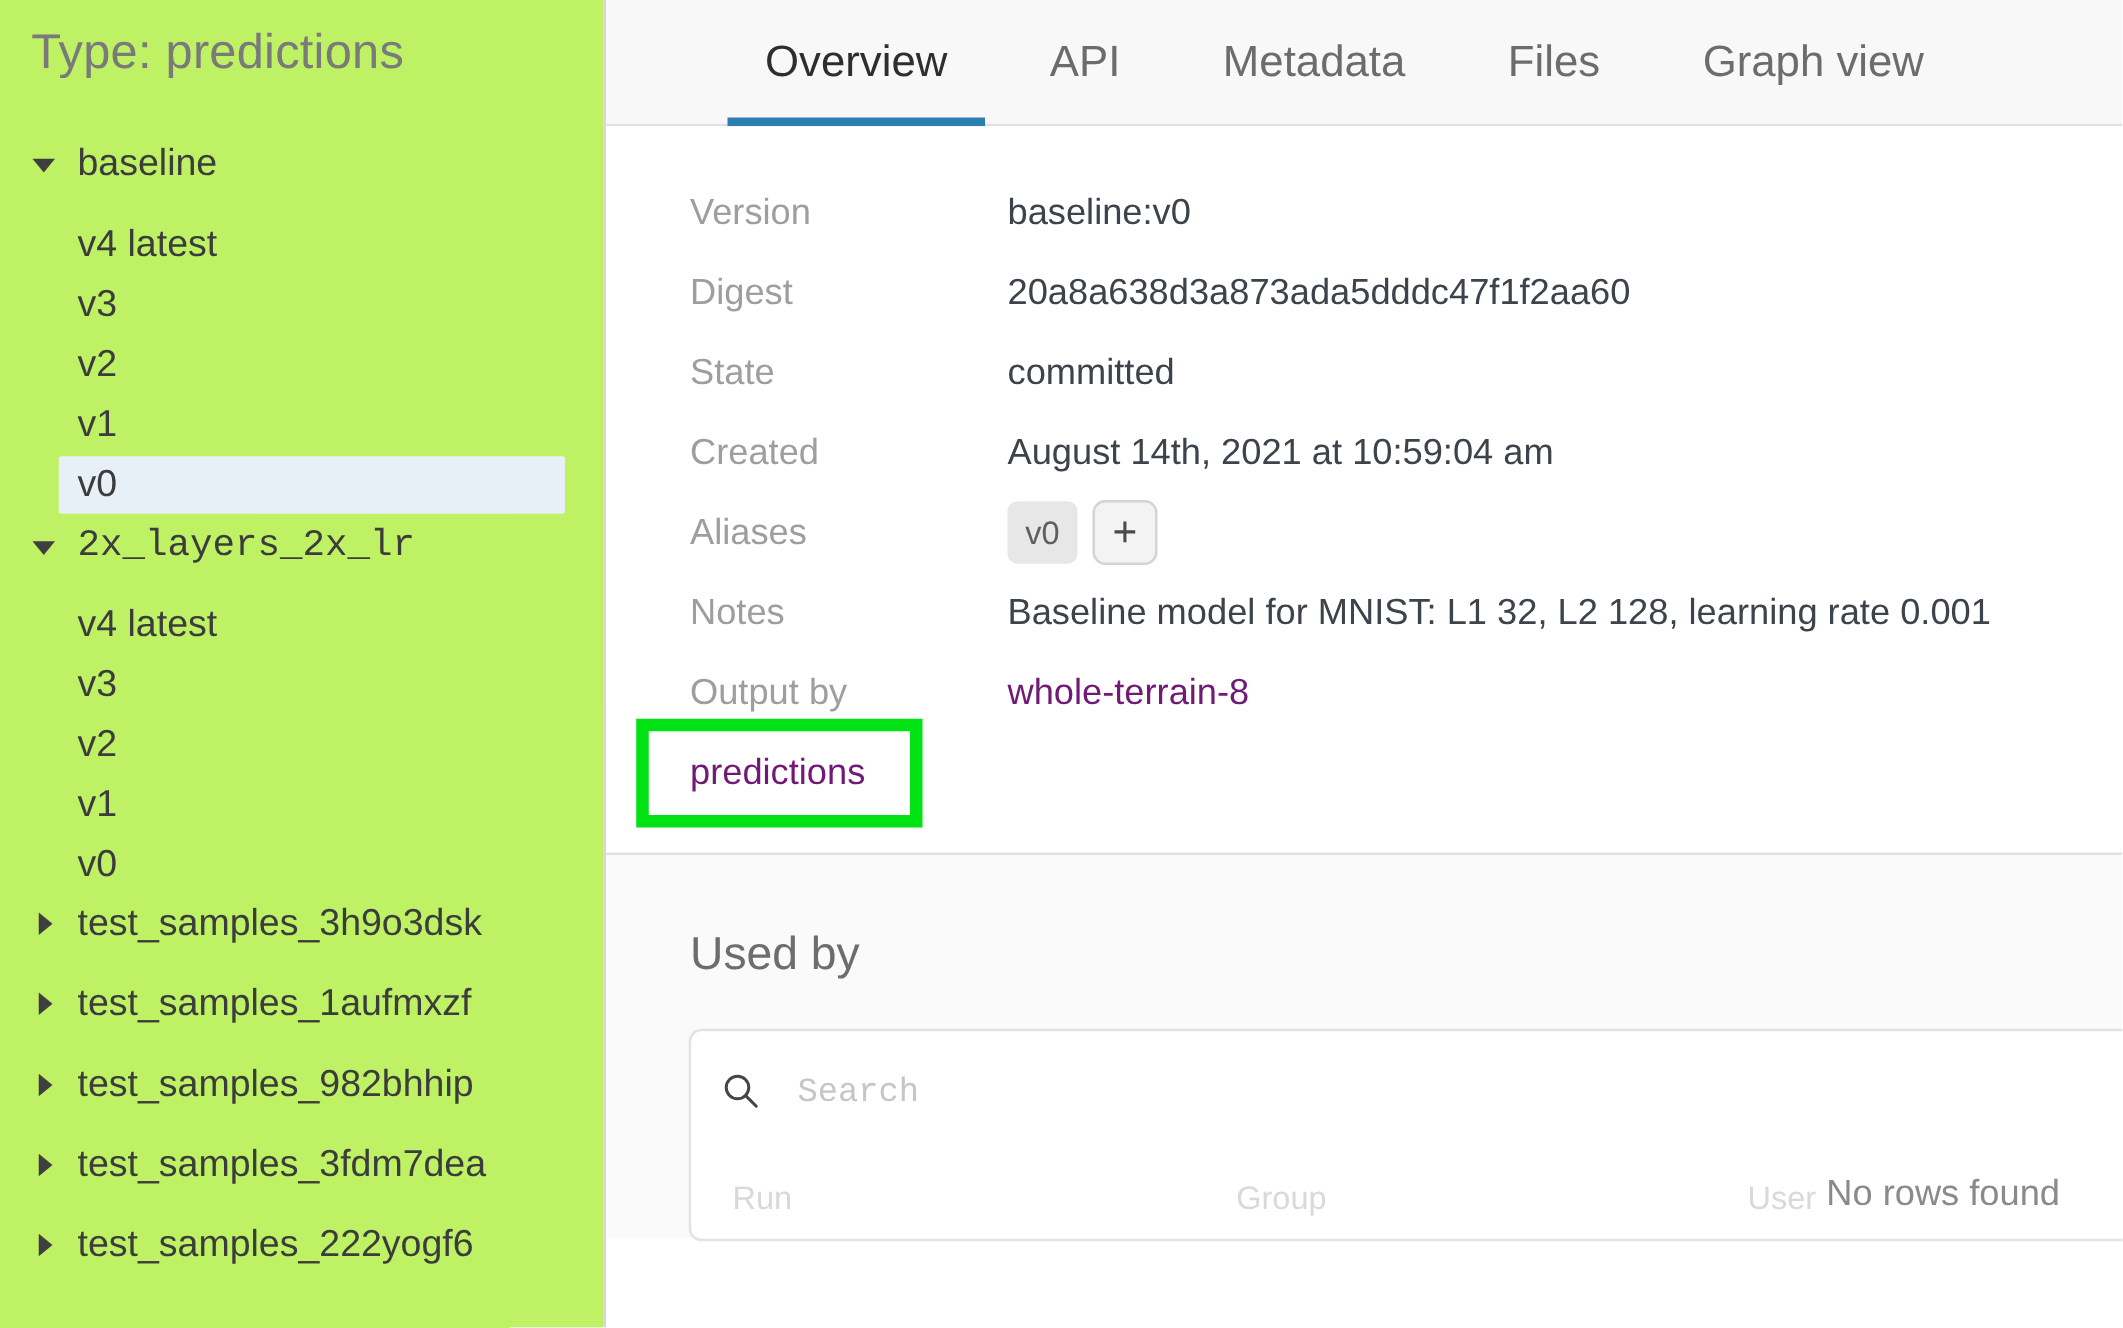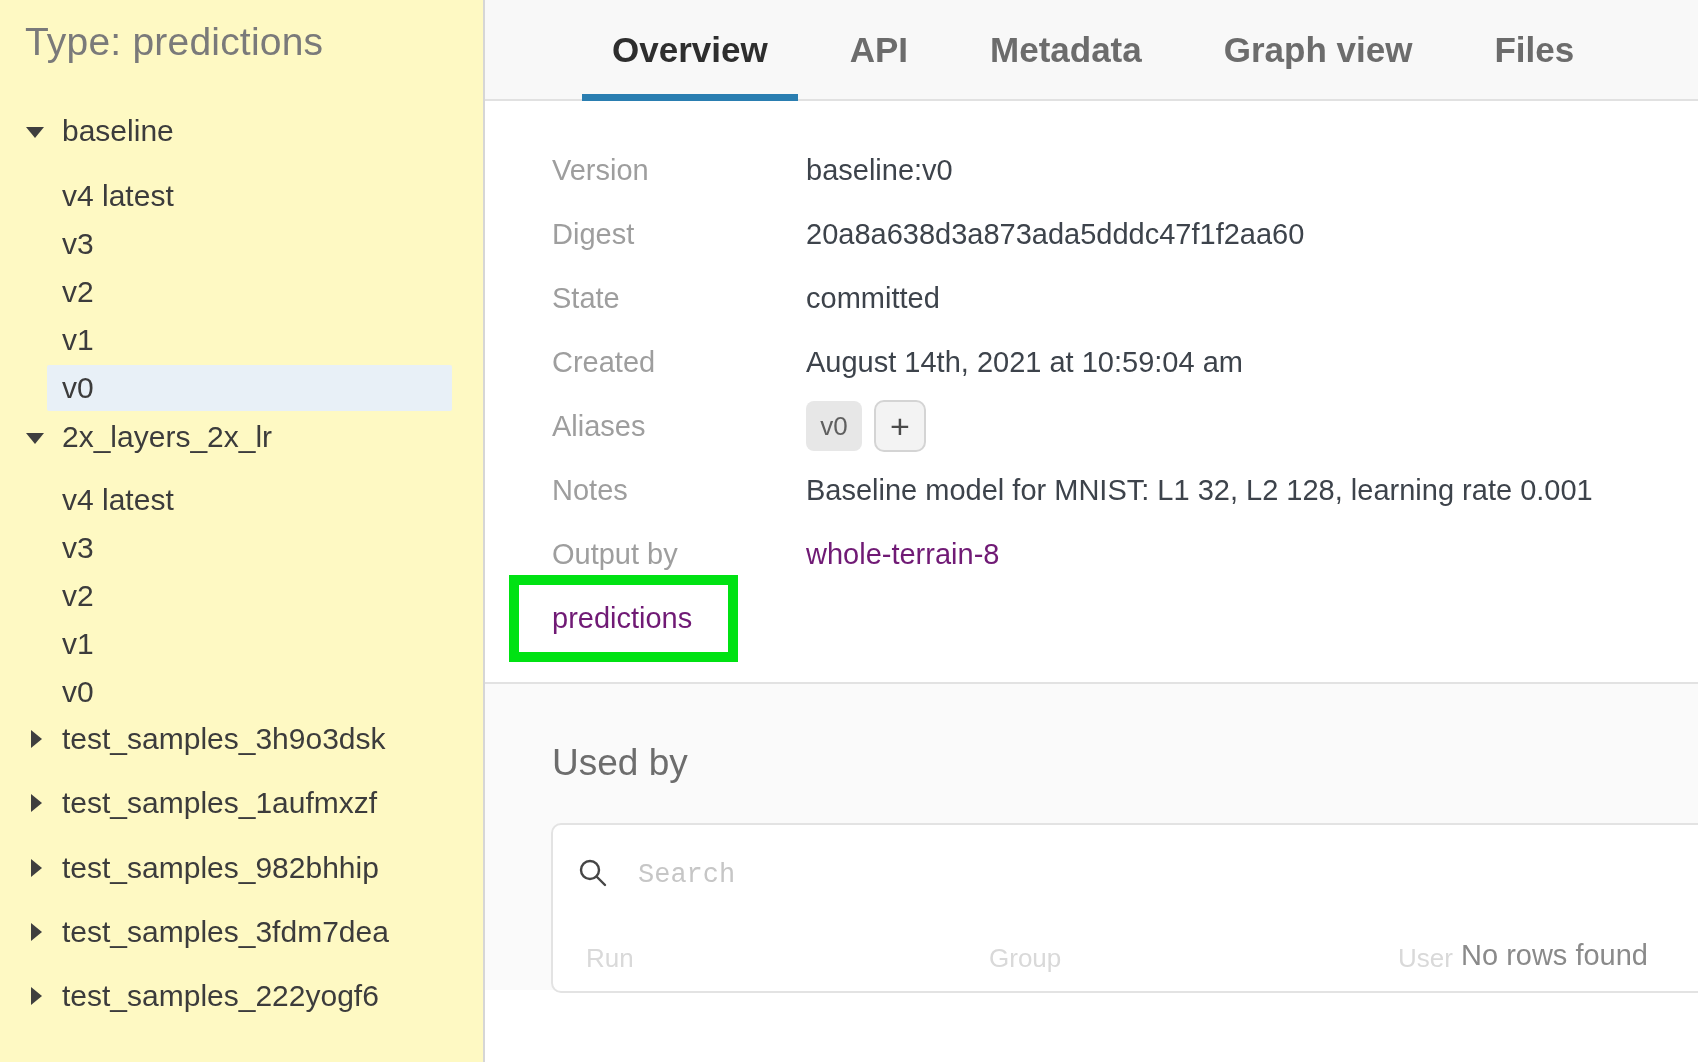--- a/index.html
+++ b/index.html
@@ -2,21 +2,21 @@
 <html><head>
 <meta charset="utf-8">
 <style>
   html,body{margin:0;padding:0;}
   body{
     width:1698px;height:1062px;overflow:hidden;background:#ffffff;
     font-family:"Liberation Sans","DejaVu Sans",sans-serif;
     -webkit-font-smoothing:antialiased;position:relative;
   }
   
-  #sidebar{position:absolute;left:0;top:0;width:483px;height:1062px;background:#fef9c3;}
+  #sidebar{position:absolute;left:0;top:0;width:483px;height:1062px;background:#bef264;}
   #sidebar-title{
     position:absolute;left:25px;top:20px;font-size:39px;color:#7a7a7a;
     white-space:nowrap;letter-spacing:.2px;
   }
   .tree-row{position:absolute;left:0;width:483px;height:48px;cursor:pointer;}
   .tree-row .hl{position:absolute;left:47px;right:31px;top:1px;bottom:1px;background:#e8f0f7;border-radius:2px;}
   .tree-row .lbl{
     position:absolute;left:62px;top:0;line-height:48px;font-size:30px;color:#3c3c3c;white-space:nowrap;
   }
   .caret-down{position:absolute;left:26px;top:20px;width:0;height:0;
@@ -27,21 +27,21 @@
   #v-divider{position:absolute;left:483px;top:0;width:2px;height:1062px;background:#d6d6d6;}
   
   #main{position:absolute;left:485px;top:0;width:1213px;height:1062px;background:#ffffff;}
   #tabbar{
     position:absolute;left:0;top:0;width:100%;height:101px;background:#f8f8f8;
     border-bottom:2px solid #e1e1e1;box-sizing:border-box;
     display:flex;align-items:stretch;padding-left:97px;
   }
   .tab{
     position:relative;display:flex;align-items:center;padding:0 30px;margin-right:22px;
-    font-size:35px;color:#6c6c6c;white-space:nowrap;cursor:pointer;font-weight:bold;
+    font-size:35px;color:#6c6c6c;white-space:nowrap;cursor:pointer;
   }
   .tab.active{color:#2e2e2e;}
   .tab.active::after{content:"";position:absolute;left:0;right:0;bottom:-2px;height:7px;background:#2a7eb1;}
   
   #details{position:absolute;left:0;top:101px;width:100%;height:465px;background:#ffffff;
     box-sizing:border-box;padding:37px 0 0 67px;}
   .field-row{display:flex;align-items:center;height:64px;position:relative;}
   .field-label{width:254px;flex:0 0 254px;font-size:29px;color:#9e9e9e;white-space:nowrap;}
   .field-value{font-size:29px;color:#3d434b;white-space:nowrap;}
   .field-link{font-size:29px;color:#701a75;text-decoration:none;white-space:nowrap;cursor:pointer;}
@@ -99,21 +99,21 @@
       <div class="tree-row" style="top: 268px;">
         <span class="lbl">v2</span>
       </div>
       <div class="tree-row" style="top: 316px;">
         <span class="lbl">v1</span>
       </div>
       <div class="tree-row" style="top: 364px;">
         <div class="hl"></div>
         <span class="lbl">v0</span>
       </div>
-      <div class="tree-row" style="top: 413px;">
+      <div class="tree-row" style="top: 413px; font-family: Liberation Mono, monospace;">
         <span class="caret-down"></span>
         <span class="lbl">2x_layers_2x_lr</span>
       </div>
       <div class="tree-row" style="top: 476px;">
         <span class="lbl">v4 latest</span>
       </div>
       <div class="tree-row" style="top: 524px;">
         <span class="lbl">v3</span>
       </div>
       <div class="tree-row" style="top: 572px;">
@@ -148,22 +148,22 @@
     </div>
 </div>
 
 <div id="v-divider"></div>
 
 <div id="main">
   <div id="tabbar">
       <div class="tab active">Overview</div>
       <div class="tab">API</div>
       <div class="tab">Metadata</div>
+      <div class="tab">Files</div>
       <div class="tab">Graph view</div>
-      <div class="tab">Files</div>
     </div>
 
   <div id="details">
       <div class="field-row">
         <div class="field-label">Version</div>
         <div class="field-value">baseline:v0</div>
       </div>
       <div class="field-row">
         <div class="field-label">Digest</div>
         <div class="field-value">20a8a638d3a873ada5dddc47f1f2aa60</div>

